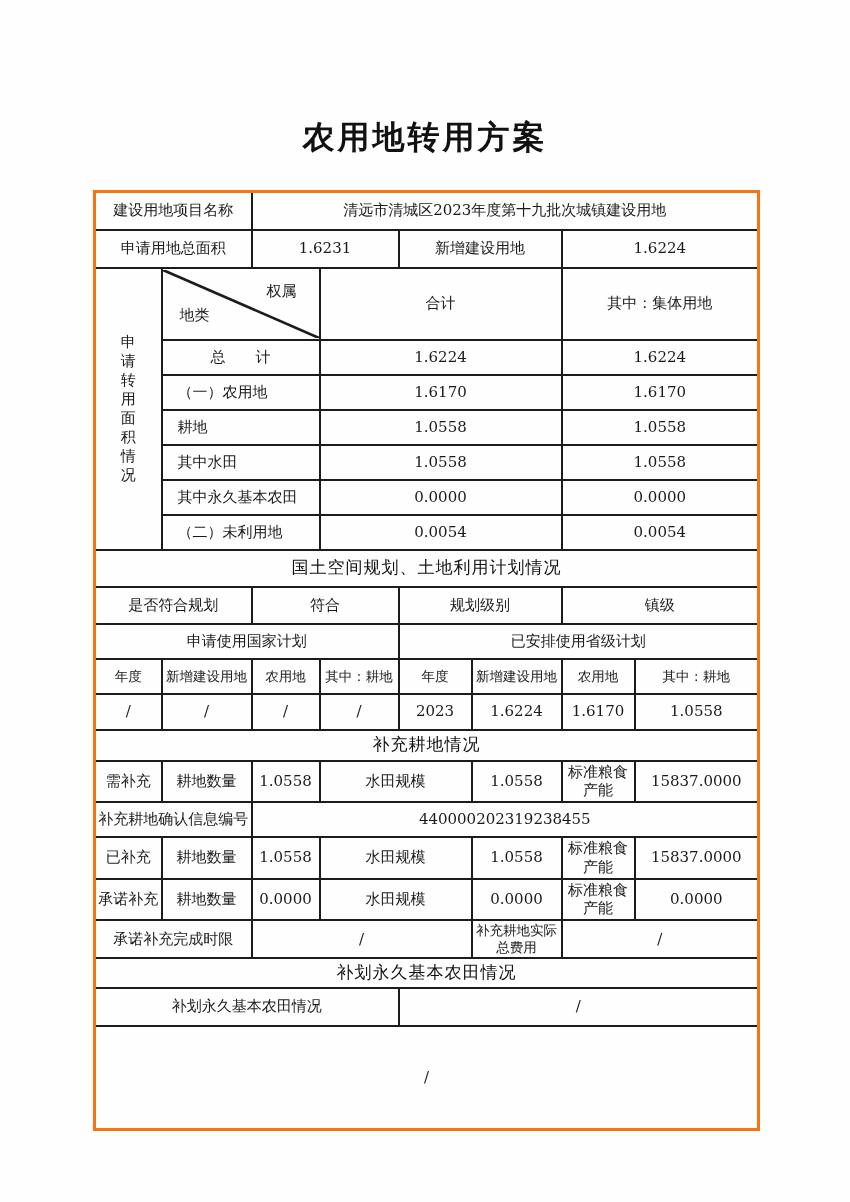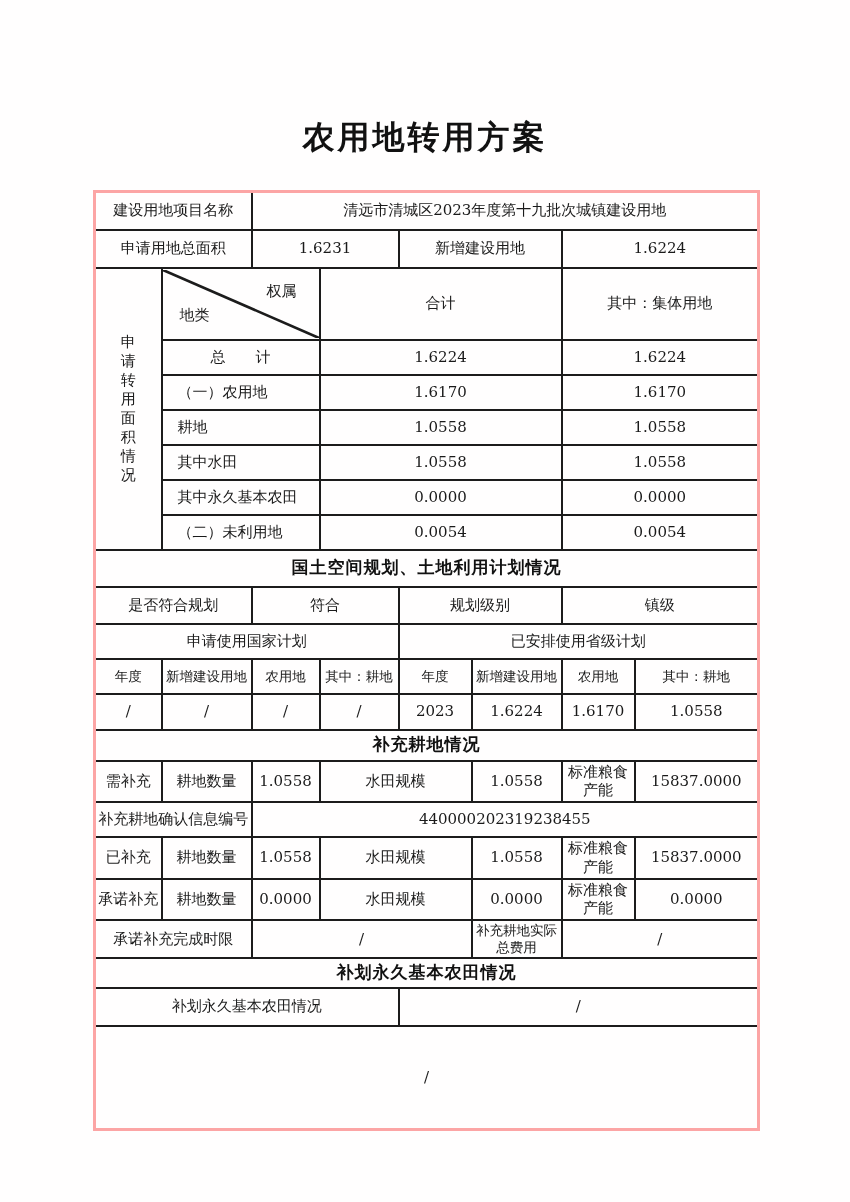--- a/index.html
+++ b/index.html
@@ -6,26 +6,26 @@
   .page{position:relative;width:850px;height:1202px;background:#fffefe;
         font-family:"DejaVu Serif","Liberation Serif",serif;color:#1a1a1a;}
   .title{position:absolute;top:106px;left:0;width:850px;text-align:center;
          font-family:"DejaVu Sans","Liberation Sans",sans-serif;
          font-weight:bold;font-size:32px;letter-spacing:3px;color:#111;margin-top:10px;}
   .unit-note{position:absolute;top:163px;left:93px;width:664px;text-align:right;
          font-family:"DejaVu Sans","Liberation Sans",sans-serif;
          font-weight:bold;font-size:12px;color:#222;}
   table.form{position:absolute;top:190px;left:93px;width:664px;
          border-collapse:collapse;table-layout:fixed;
-         border:3px solid #fca5a5;}
+         border:3px solid #f97316;}
   td{border:2px solid #1c1c1c;text-align:center;vertical-align:middle;
      font-size:15px;line-height:1.25;padding:1px 2px;overflow:hidden;color:#1a1a1a;}
   td.left{text-align:left;padding-left:15px;margin-top:8px;}
   td.sec{font-family:"DejaVu Sans","Liberation Sans",sans-serif;
-         font-weight:bold;font-size:17px;letter-spacing:1px;color:#111;}
+         font-weight:normal;font-size:17px;letter-spacing:1px;color:#111;}
   td.small{font-size:13.5px;}
   .h38{height:38px}.h72{height:72px}.h35{height:35px}.h37{height:37px}
   .h36{height:36px}.h31{height:31px}.h34{height:34px}.h30{height:30px}.h104{height:104px}
   .vlabel{width:16px;margin:16px auto;line-height:19px;word-break:break-all;
           font-size:15px;text-align:center;}
   .diagwrap{position:relative;width:100%;height:68px;border-radius:11px;}
   .diagwrap svg{position:absolute;left:0;top:0;width:100%;height:100%;}
   .diag-top{position:absolute;top:12px;right:22px;font-size:15px;}
   .diag-bottom{position:absolute;bottom:13px;left:17px;font-size:15px;}
 </style>

